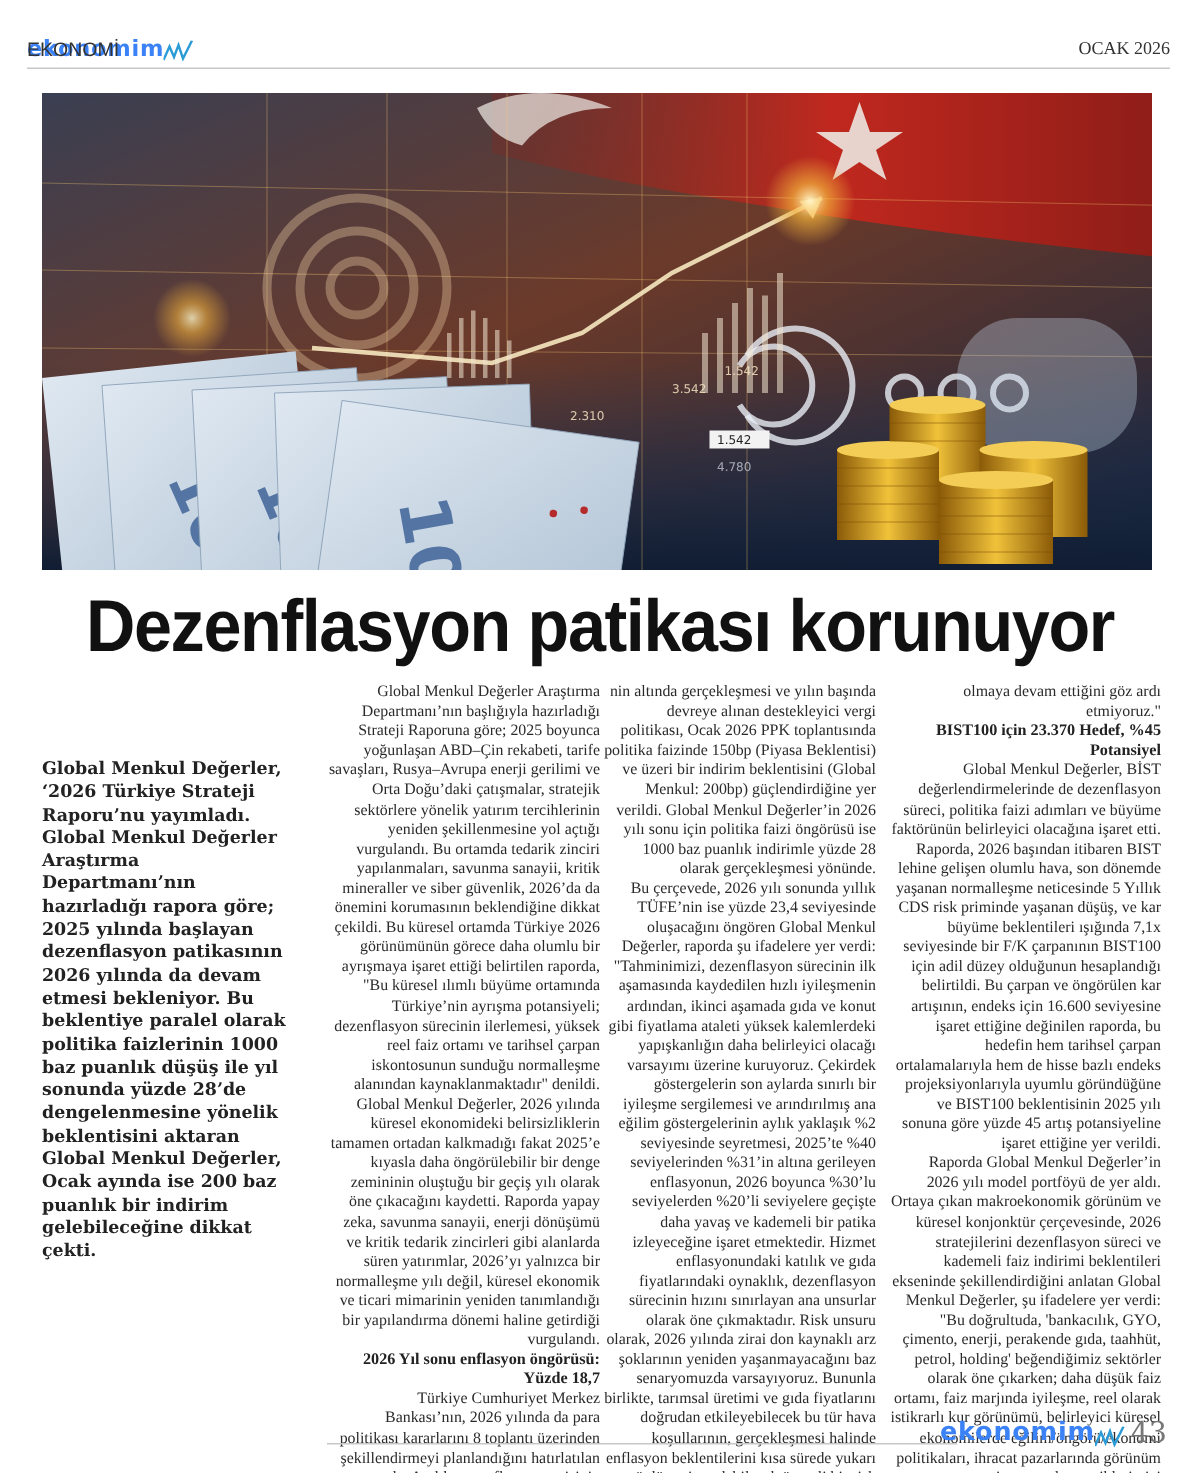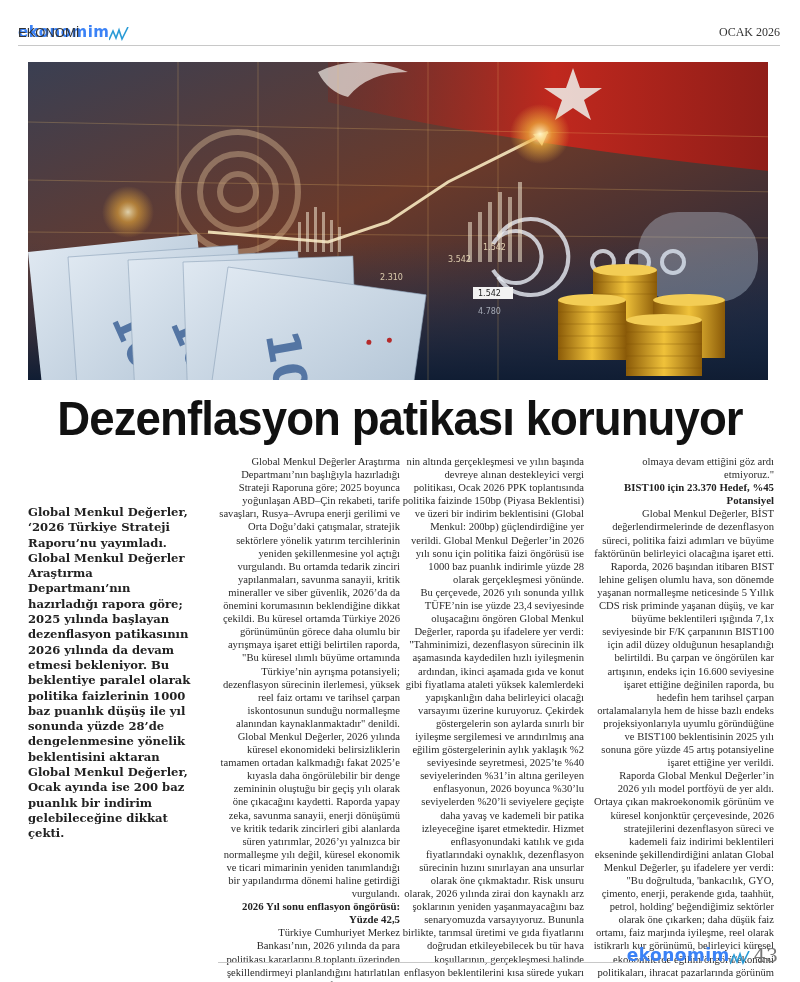--- a/index.html
+++ b/index.html
@@ -203,21 +203,21 @@
   </svg>
 </div>
 
 <h1 class="headline">Dezenflasyon patikası korunuyor</h1>
 
 <div class="lead">Global Menkul Değerler, ‘2026 Türkiye Strateji Raporu’nu yayımladı. Global Menkul Değerler Araştırma Departmanı’nın hazırladığı rapora göre; 2025 yılında başlayan dezenflasyon patikasının 2026 yılında da devam etmesi bekleniyor. Bu beklentiye paralel olarak politika faizlerinin 1000 baz puanlık düşüş ile yıl sonunda yüzde 28’de dengelenmesine yönelik beklentisini aktaran Global Menkul Değerler, Ocak ayında ise 200 baz puanlık bir indirim gelebileceğine dikkat çekti.</div>
 
 <div class="col col1">
   <p>Global Menkul Değerler Araştırma Departmanı’nın başlığıyla hazırladığı Strateji Raporuna göre; 2025 boyunca yoğunlaşan ABD–Çin rekabeti, tarife savaşları, Rusya–Avrupa enerji gerilimi ve Orta Doğu’daki çatışmalar, stratejik sektörlere yönelik yatırım tercihlerinin yeniden şekillenmesine yol açtığı vurgulandı. Bu ortamda tedarik zinciri yapılanmaları, savunma sanayii, kritik mineraller ve siber güvenlik, 2026’da da önemini korumasının beklendiğine dikkat çekildi. Bu küresel ortamda Türkiye 2026 görünümünün görece daha olumlu bir ayrışmaya işaret ettiği belirtilen raporda, "Bu küresel ılımlı büyüme ortamında Türkiye’nin ayrışma potansiyeli; dezenflasyon sürecinin ilerlemesi, yüksek reel faiz ortamı ve tarihsel çarpan iskontosunun sunduğu normalleşme alanından kaynaklanmaktadır" denildi.</p>
   <p>Global Menkul Değerler, 2026 yılında küresel ekonomideki belirsizliklerin tamamen ortadan kalkmadığı fakat 2025’e kıyasla daha öngörülebilir bir denge zemininin oluştuğu bir geçiş yılı olarak öne çıkacağını kaydetti. Raporda yapay zeka, savunma sanayii, enerji dönüşümü ve kritik tedarik zincirleri gibi alanlarda süren yatırımlar, 2026’yı yalnızca bir normalleşme yılı değil, küresel ekonomik ve ticari mimarinin yeniden tanımlandığı bir yapılandırma dönemi haline getirdiği vurgulandı.</p>
-  <p class="subhead">2026 Yıl sonu enflasyon öngörüsü: Yüzde 42,5</p>
+  <p class="subhead">2026 Yıl sonu enflasyon öngörüsü: Yüzde 18,7</p>
   <p>Türkiye Cumhuriyet Merkez Bankası’nın, 2026 yılında da para politikası kararlarını 8 toplantı üzerinden şekillendirmeyi planlandığını hatırlatılan raporda, Aralık ayı enflasyon verisinin piyasa beklentileri-</p>
 </div>
 
 <div class="col col2">
   <p class="noindent">nin altında gerçekleşmesi ve yılın başında devreye alınan destekleyici vergi politikası, Ocak 2026 PPK toplantısında politika faizinde 150bp (Piyasa Beklentisi) ve üzeri bir indirim beklentisini (Global Menkul: 200bp) güçlendirdiğine yer verildi. Global Menkul Değerler’in 2026 yılı sonu için politika faizi öngörüsü ise 1000 baz puanlık indirimle yüzde 28 olarak gerçekleşmesi yönünde.</p>
   <p>Bu çerçevede, 2026 yılı sonunda yıllık TÜFE’nin ise yüzde 23,4 seviyesinde oluşacağını öngören Global Menkul Değerler, raporda şu ifadelere yer verdi: "Tahminimizi, dezenflasyon sürecinin ilk aşamasında kaydedilen hızlı iyileşmenin ardından, ikinci aşamada gıda ve konut gibi fiyatlama ataleti yüksek kalemlerdeki yapışkanlığın daha belirleyici olacağı varsayımı üzerine kuruyoruz. Çekirdek göstergelerin son aylarda sınırlı bir iyileşme sergilemesi ve arındırılmış ana eğilim göstergelerinin aylık yaklaşık %2 seviyesinde seyretmesi, 2025’te %40 seviyelerinden %31’in altına gerileyen enflasyonun, 2026 boyunca %30’lu seviyelerden %20’li seviyelere geçişte daha yavaş ve kademeli bir patika izleyeceğine işaret etmektedir. Hizmet enflasyonundaki katılık ve gıda fiyatlarındaki oynaklık, dezenflasyon sürecinin hızını sınırlayan ana unsurlar olarak öne çıkmaktadır. Risk unsuru olarak, 2026 yılında zirai don kaynaklı arz şoklarının yeniden yaşanmayacağını baz senaryomuzda varsayıyoruz. Bununla birlikte, tarımsal üretimi ve gıda fiyatlarını doğrudan etkileyebilecek bu tür hava koşullarının, gerçekleşmesi halinde enflasyon beklentilerini kısa sürede yukarı yönlü revize edebilecek önemli bir risk faktörü</p>
 </div>
 
 <div class="col col3">
   <p class="noindent">olmaya devam ettiğini göz ardı etmiyoruz."</p>

